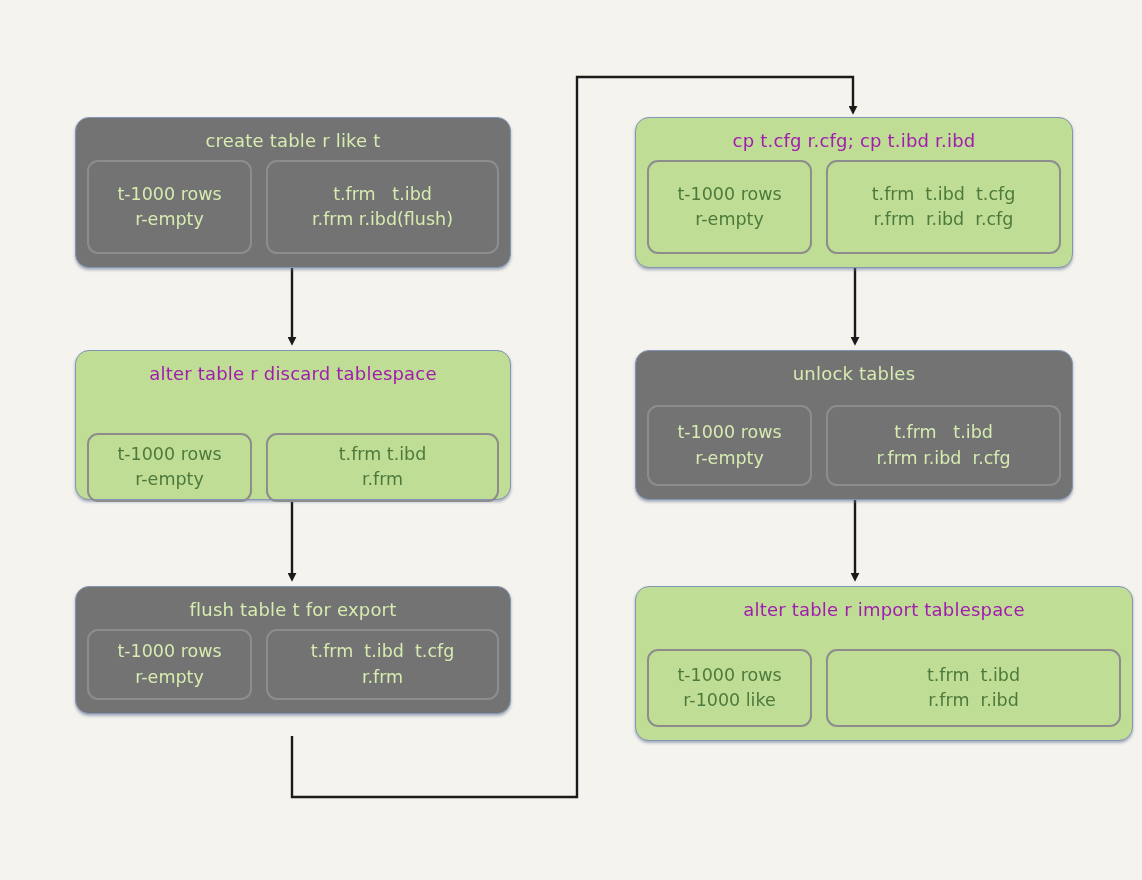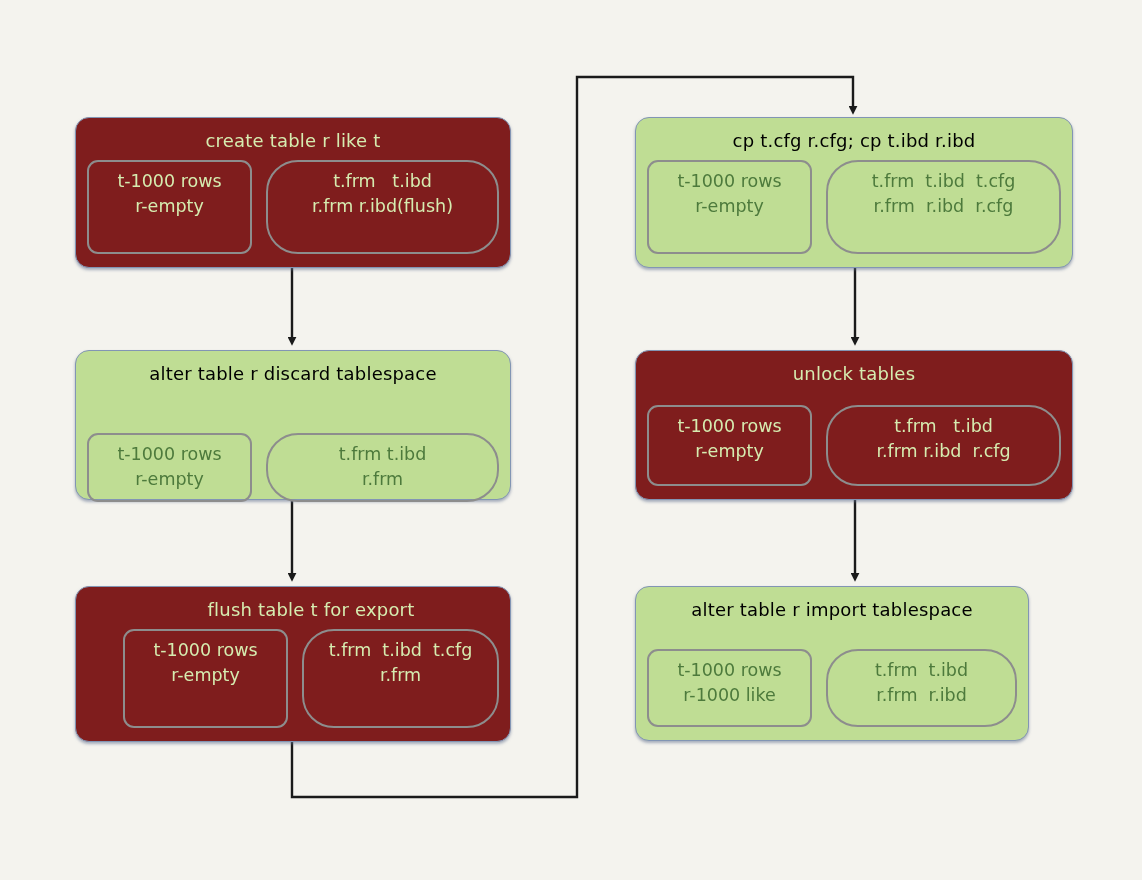--- a/index.html
+++ b/index.html
@@ -33,57 +33,58 @@
     box-sizing: border-box;
     border-radius: 14px;
     border: 1px solid #8295b4;
     box-shadow: 0 2px 3px rgba(100,115,145,0.55);
     padding: 0;
     display: flex;
     flex-direction: column;
     align-items: stretch;
   }
   .node.dark {
-    background: #7f1d1d;
+    background: #737373;
   }
   .node.light {
     background: #bfdd94;
   }
 
   .node-title {
     text-align: center;
     font-size: 18px;
     letter-spacing: 0.2px;
     padding-top: 12px;
     padding-bottom: 9px;
     font-family: "DejaVu Sans", sans-serif;
     font-weight: 400;
   }
   .node.dark .node-title { color: #d6ecb0; }
-  .node.light .node-title { color: #000000; }
+  .node.light .node-title { color: #a21caf; }
 
   .cards {
     display: flex;
     flex-direction: row;
     gap: 14px;
     padding: 0 11px 13px 11px;
     flex: 1;
   }
   .card {
     box-sizing: border-box;
     border-radius: 11px;
     border: 2px solid #8d8d8d;
     background: transparent;
     display: flex;
     flex-direction: column;
     align-items: center;
+    justify-content: center;
     padding: 7px 6px;
   }
   .card.left  { width: 165px; flex: 0 0 165px; }
-  .card.right { flex: 1 1 auto; border-radius: 32px; }
+  .card.right { flex: 1 1 auto; }
   .card-line {
     font-size: 17.5px;
     line-height: 1.45;
     white-space: pre;
     text-align: center;
     font-family: "DejaVu Sans", sans-serif;
   }
   .node.dark .card-line  { color: #d6ecb0; }
   .node.light .card-line { color: #4d7a3c; }
 </style>
@@ -131,21 +132,21 @@
         <div class="card-line">t-1000 rows</div>
         <div class="card-line">r-empty</div>
       </div>
       <div class="card right">
         <div class="card-line">t.frm t.ibd</div>
         <div class="card-line">r.frm</div>
       </div>
     </div>
   </div>
 
-  <div class="node dark" style="left:75px; top:586px; width:436px; height:156px;padding-left:36px;">
+  <div class="node dark" style="left:75px; top:586px; width:436px; height:128px;">
     <div class="node-title">flush table t for export</div>
     <div class="cards">
       <div class="card left">
         <div class="card-line">t-1000 rows</div>
         <div class="card-line">r-empty</div>
       </div>
       <div class="card right">
         <div class="card-line">t.frm  t.ibd  t.cfg</div>
         <div class="card-line">r.frm</div>
       </div>
@@ -173,21 +174,21 @@
         <div class="card-line">t-1000 rows</div>
         <div class="card-line">r-empty</div>
       </div>
       <div class="card right">
         <div class="card-line">t.frm   t.ibd</div>
         <div class="card-line">r.frm r.ibd  r.cfg</div>
       </div>
     </div>
   </div>
 
-  <div class="node light" style="left:635px; top:586px; width:394px; height:155px;gap:20px;">
+  <div class="node light" style="left:635px; top:586px; width:498px; height:155px;gap:20px;">
     <div class="node-title">alter table r import tablespace</div>
     <div class="cards">
       <div class="card left">
         <div class="card-line">t-1000 rows</div>
         <div class="card-line">r-1000 like</div>
       </div>
       <div class="card right">
         <div class="card-line">t.frm  t.ibd</div>
         <div class="card-line">r.frm  r.ibd</div>
       </div>

